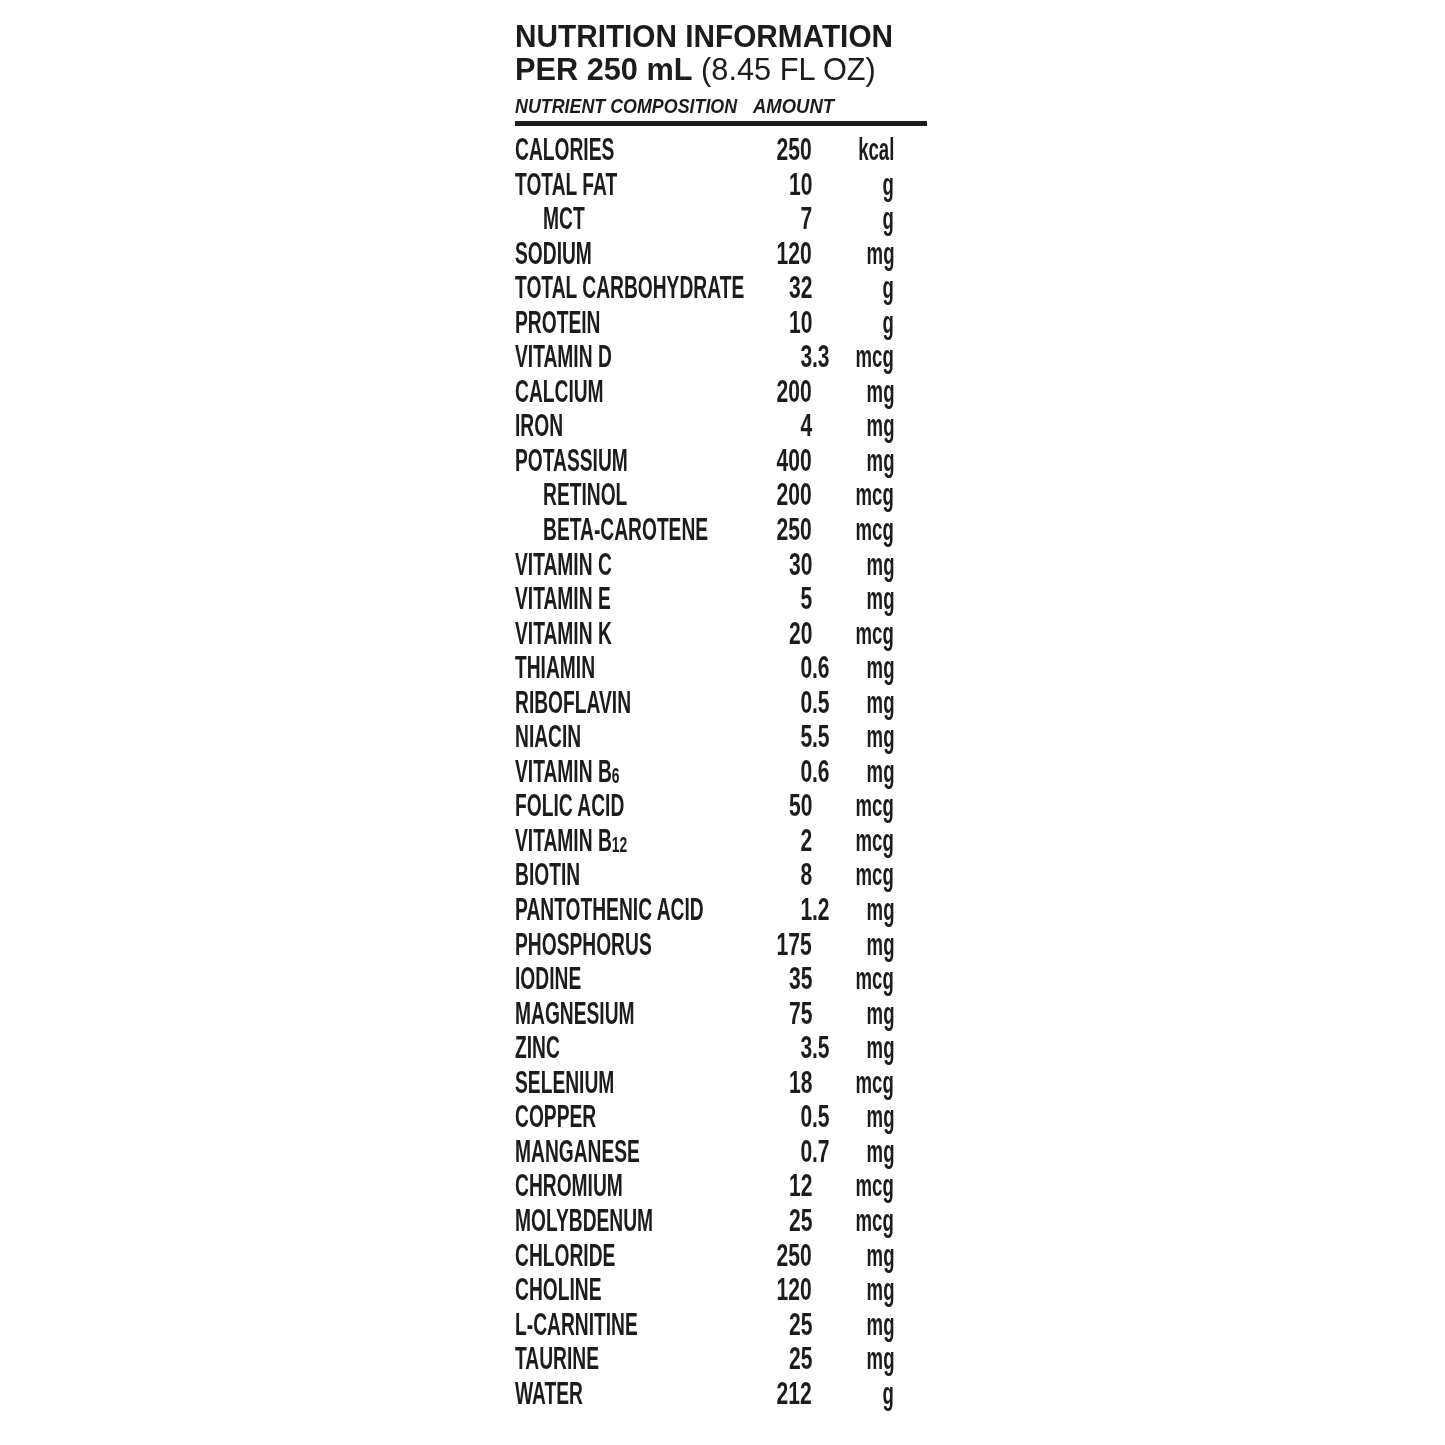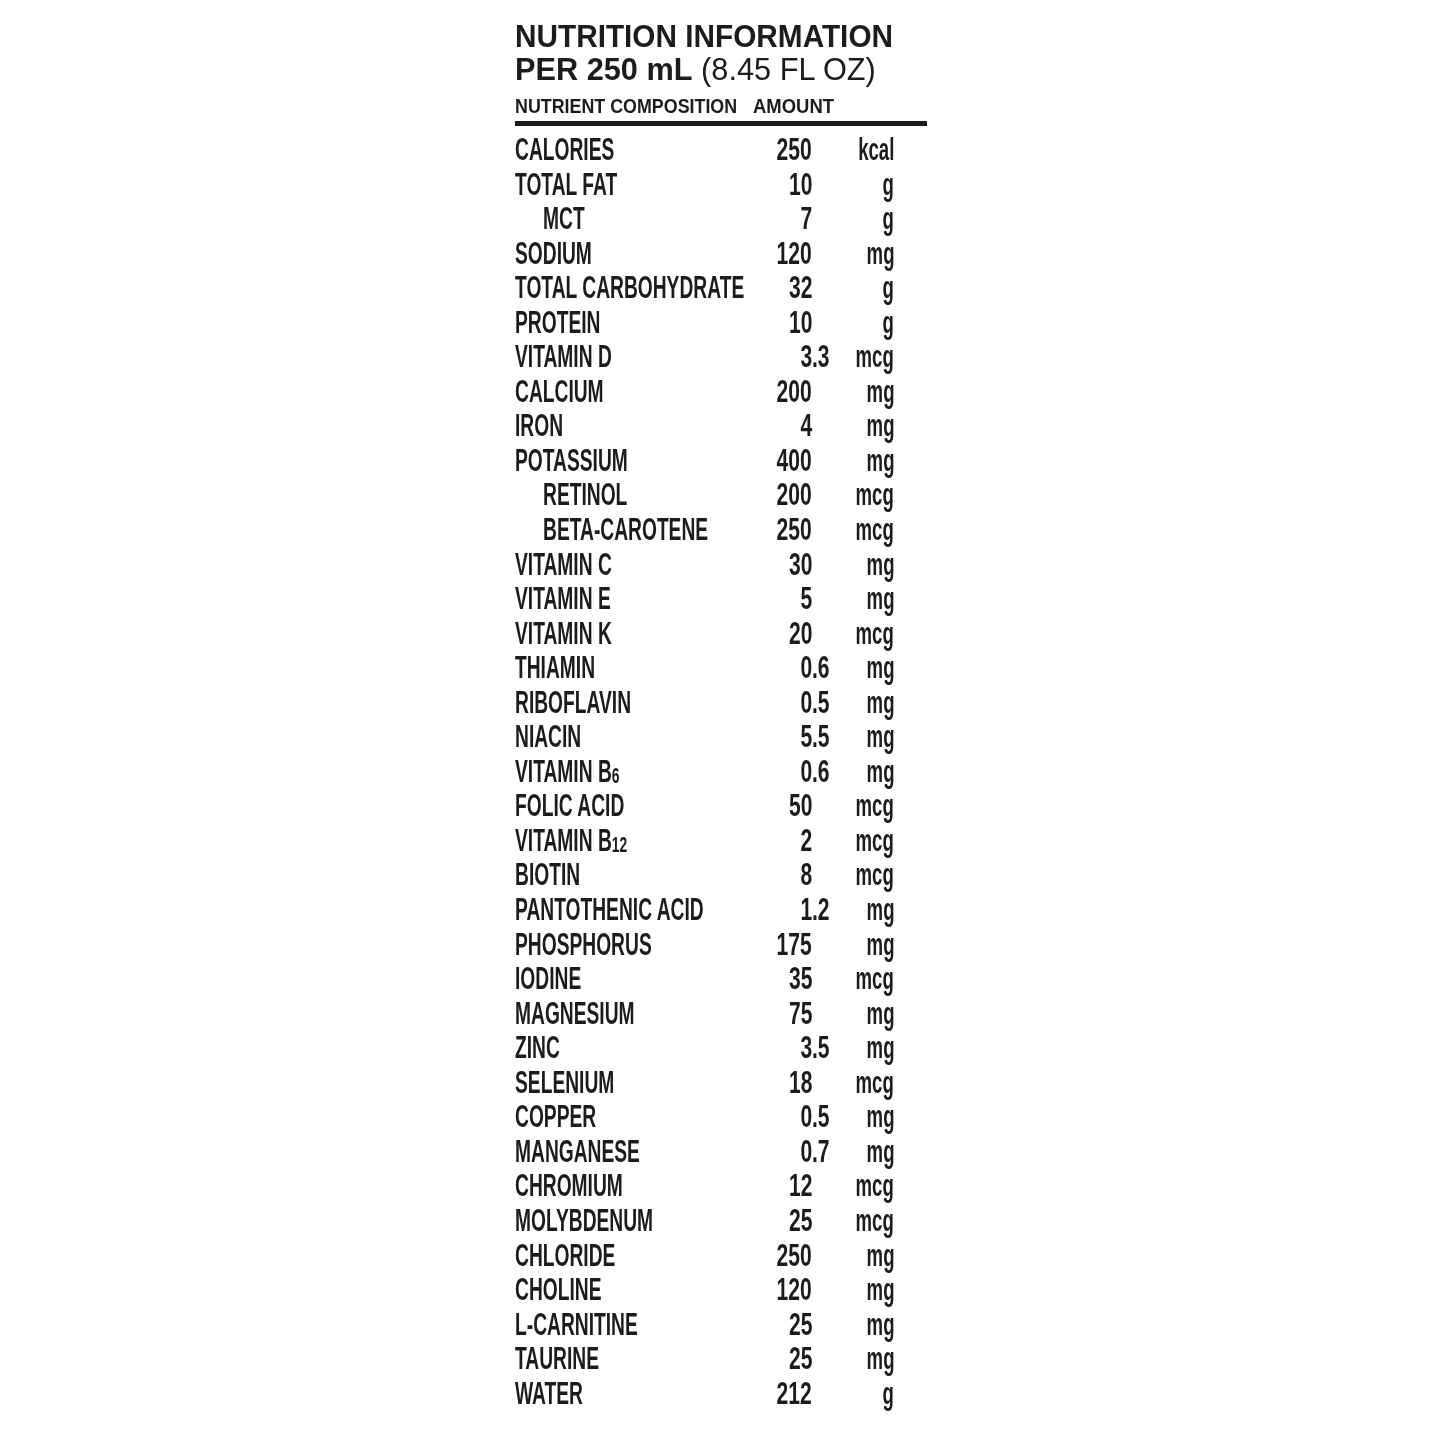--- a/index.html
+++ b/index.html
@@ -28,21 +28,21 @@
     transform: scaleX(0.93); transform-origin: 0 50%;
     letter-spacing: 0px;
   }
   .title2 {
     top: 35px;
     font-size: 32px; line-height: 36px;
     transform: scaleX(0.96); transform-origin: 0 50%;
   }
   .title2 .bold { font-weight: 700; }
   .title2 .reg { font-weight: 400; }
-  .colhead { position: absolute; top: 77px; left: 0; width: 100%; height: 26px; }
+  .colhead { position: absolute; top: 77px; left: 0; width: 100%; height: 26px; font-style: italic; }
   .colhead .ch {
     position: absolute; top: 0;
     font-size: 21px; line-height: 26px; font-weight: 700;
     white-space: nowrap;
   }
   .ch1 { left: 0; transform: scaleX(0.85); transform-origin: 0 50%; }
   .ch2 { left: 238px; transform: scaleX(0.88); transform-origin: 0 50%; }
   .rule {
     position: absolute; top: 105px; left: 0;
     width: 412px; height: 5px;

